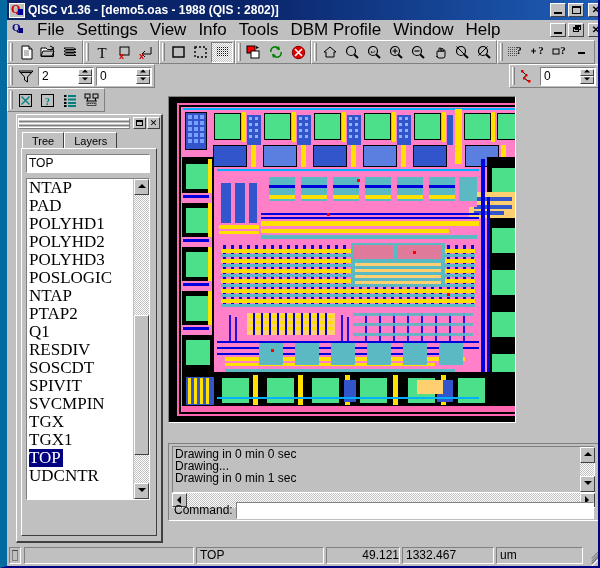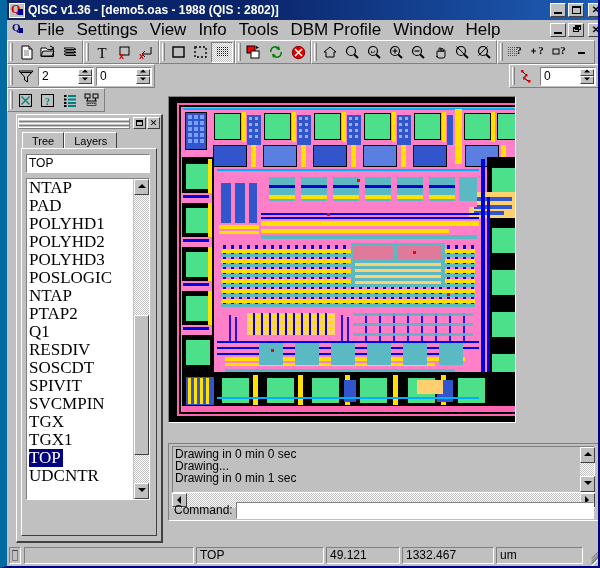--- a/index.html
+++ b/index.html
@@ -492,21 +492,21 @@
     overflow: hidden;
     white-space: nowrap;
   }
   .sb-pane.icon-pane { width: 12px; padding:0; position:relative; margin-right:3px;}
   .sb-pane.icon-pane::after{
     content:""; position:absolute; left:2px; top:2px; width:6px; height:11px;
     border:1px solid #808080; border-top:1px solid #404040; box-sizing:border-box;
   }
   .sb-pane.p1 { width: 170px; }
   .sb-pane.p2 { width: 128px; }
-  .sb-pane.p3 { width: 74px; }
+  .sb-pane.p3 { width: 74px; text-align: right; }
   .sb-pane.p4 { width: 92px; }
   .sb-pane.p5 { width: 87px; }
   .sb-grip {
     width: 14px; height: 14px; margin-left: auto;
     position: relative;
   }
   .sb-grip::before, .sb-grip::after {
     content:""; position:absolute; background:#808080;
   }
   .sb-grip::before { width:11px; height:1px; right:0; bottom:4px; transform:rotate(-45deg); box-shadow: -2px 2px 0 0 #808080, 2px -2px 0 0 #808080;}

